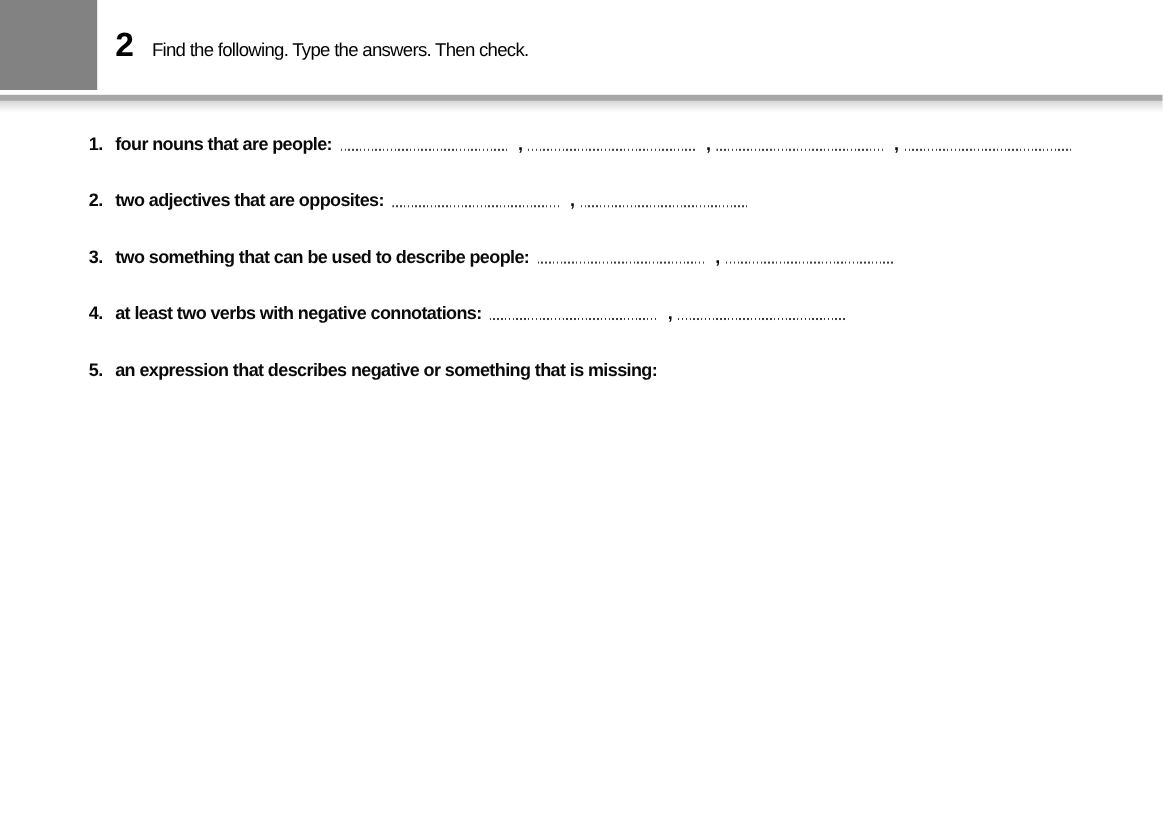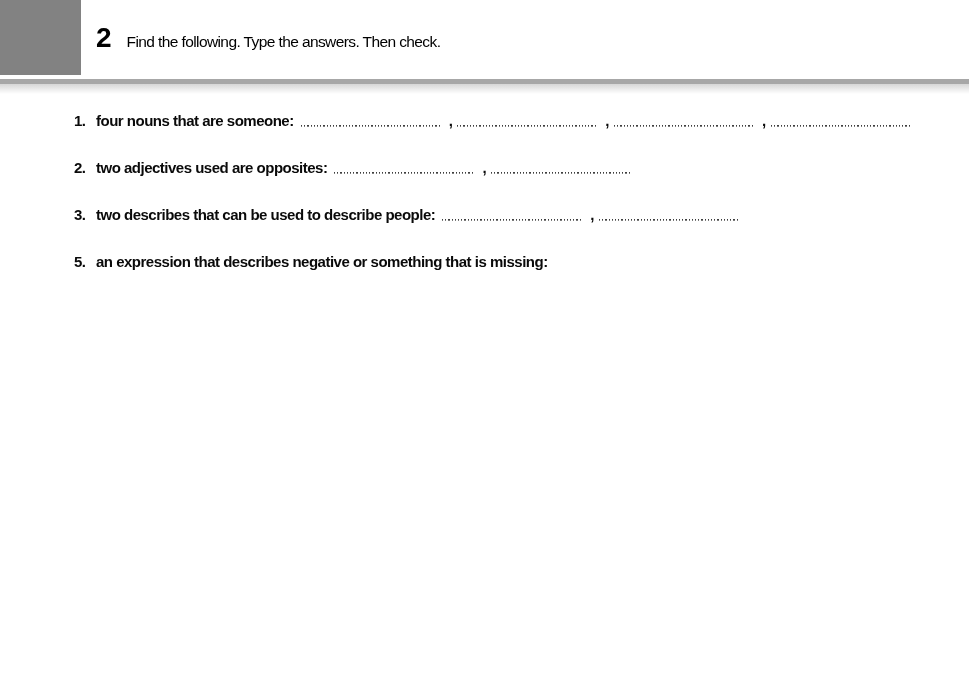--- a/index.html
+++ b/index.html
@@ -102,18 +102,19 @@
   <div class="corner-square"></div>
   <div class="divider"></div>
   <div class="divider-shadow"></div>
 
   <div class="header">
     <span class="ex-num">2</span>
     <span class="instruction">Find the following. Type the answers. Then check.</span>
   </div>
 
   <div class="questions">
-      <div class="q-row"><span class="q-num">1.</span><span class="q-text">four nouns that are someone:</span><span class="q-blank"></span><span class="q-comma">,</span><span class="q-blank"></span><span class="q-comma">,</span><span class="q-blank"></span><span class="q-comma">,</span><span class="q-blank"></span></div>
-      <div class="q-row"><span class="q-num">2.</span><span class="q-text">two adjectives used are opposites:</span><span class="q-blank"></span><span class="q-comma">,</span><span class="q-blank"></span></div>
-      <div class="q-row"><span class="q-num">3.</span><span class="q-text">two describes that can be used to describe people:</span><span class="q-blank"></span><span class="q-comma">,</span><span class="q-blank"></span></div>
+      <div class="q-row"><span class="q-num">1.</span><span class="q-text">four nouns that are people:</span><span class="q-blank"></span><span class="q-comma">,</span><span class="q-blank"></span><span class="q-comma">,</span><span class="q-blank"></span><span class="q-comma">,</span><span class="q-blank"></span></div>
+      <div class="q-row"><span class="q-num">2.</span><span class="q-text">two adjectives that are opposites:</span><span class="q-blank"></span><span class="q-comma">,</span><span class="q-blank"></span></div>
+      <div class="q-row"><span class="q-num">3.</span><span class="q-text">two something that can be used to describe people:</span><span class="q-blank"></span><span class="q-comma">,</span><span class="q-blank"></span></div>
+      <div class="q-row"><span class="q-num">4.</span><span class="q-text">at least two verbs with negative connotations:</span><span class="q-blank"></span><span class="q-comma">,</span><span class="q-blank"></span></div>
       <div class="q-row"><span class="q-num">5.</span><span class="q-text">an expression that describes negative or something that is missing:</span></div>
     </div>
 </div>
 
 </body></html>

